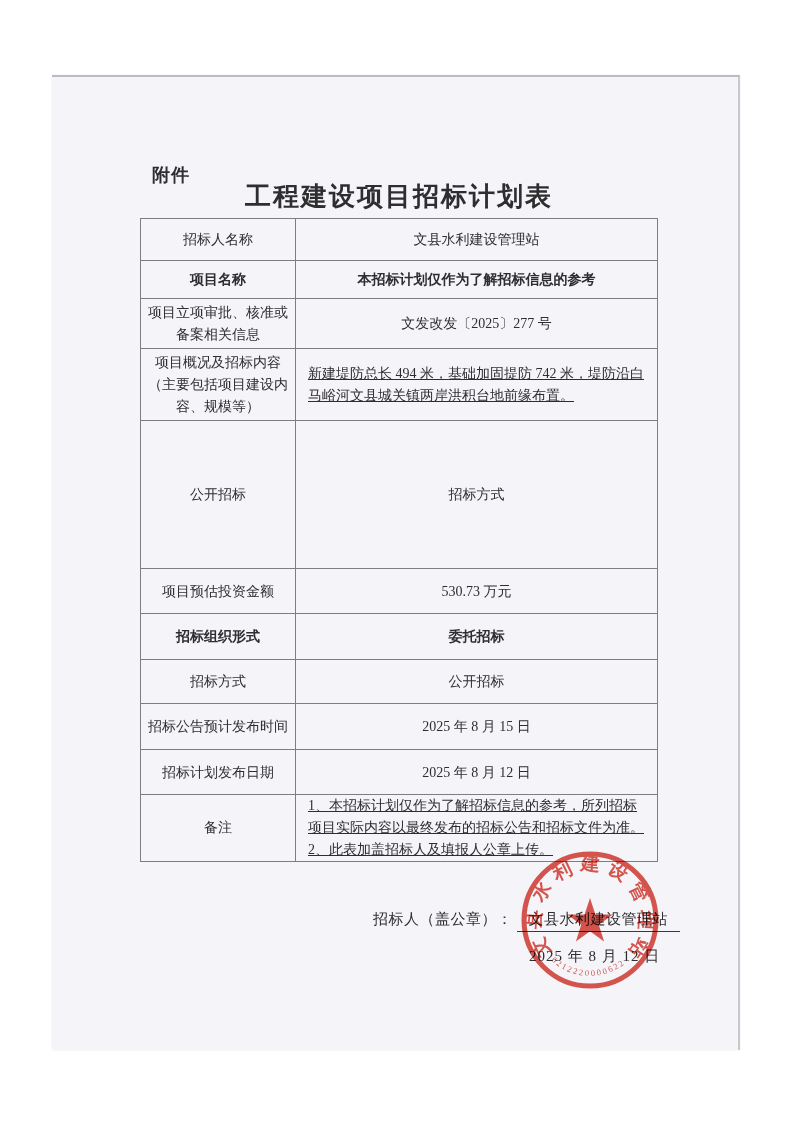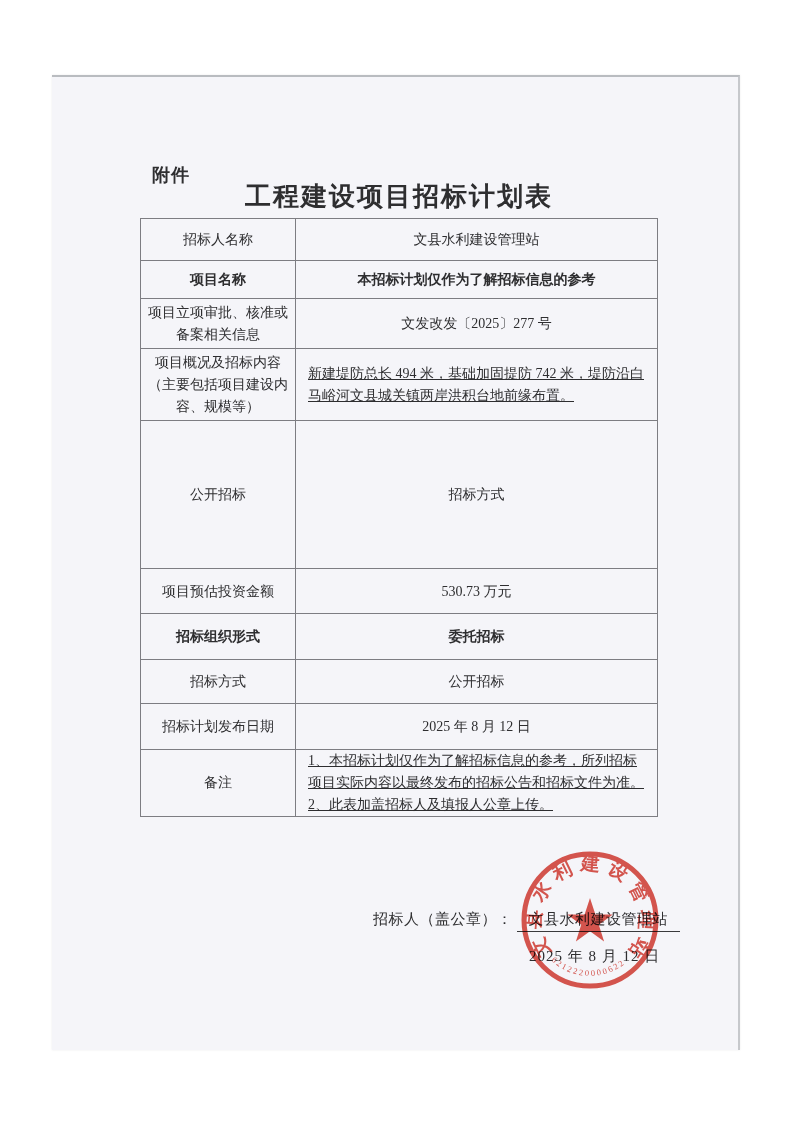--- a/index.html
+++ b/index.html
@@ -149,20 +149,24 @@
       </tr>
       <tr>
         <td class="lbl">招标组织形式</td>
         <td class="val">委托招标</td>
       </tr>
       <tr>
         <td class="lbl">招标方式</td>
         <td class="val">公开招标</td>
       </tr>
       <tr>
+        <td class="lbl">招标公告预计发布时间</td>
+        <td class="val">2025 年 8 月 15 日</td>
+      </tr>
+      <tr>
         <td class="lbl">招标计划发布日期</td>
         <td class="val">2025 年 8 月 12 日</td>
       </tr>
       <tr>
         <td class="lbl">备注</td>
         <td class="val left">1、本招标计划仅作为了解招标信息的参考，所列招标项目实际内容以最终发布的招标公告和招标文件为准。
 2、此表加盖招标人及填报人公章上传。</td>
       </tr>
     </tbody>
   </table>

